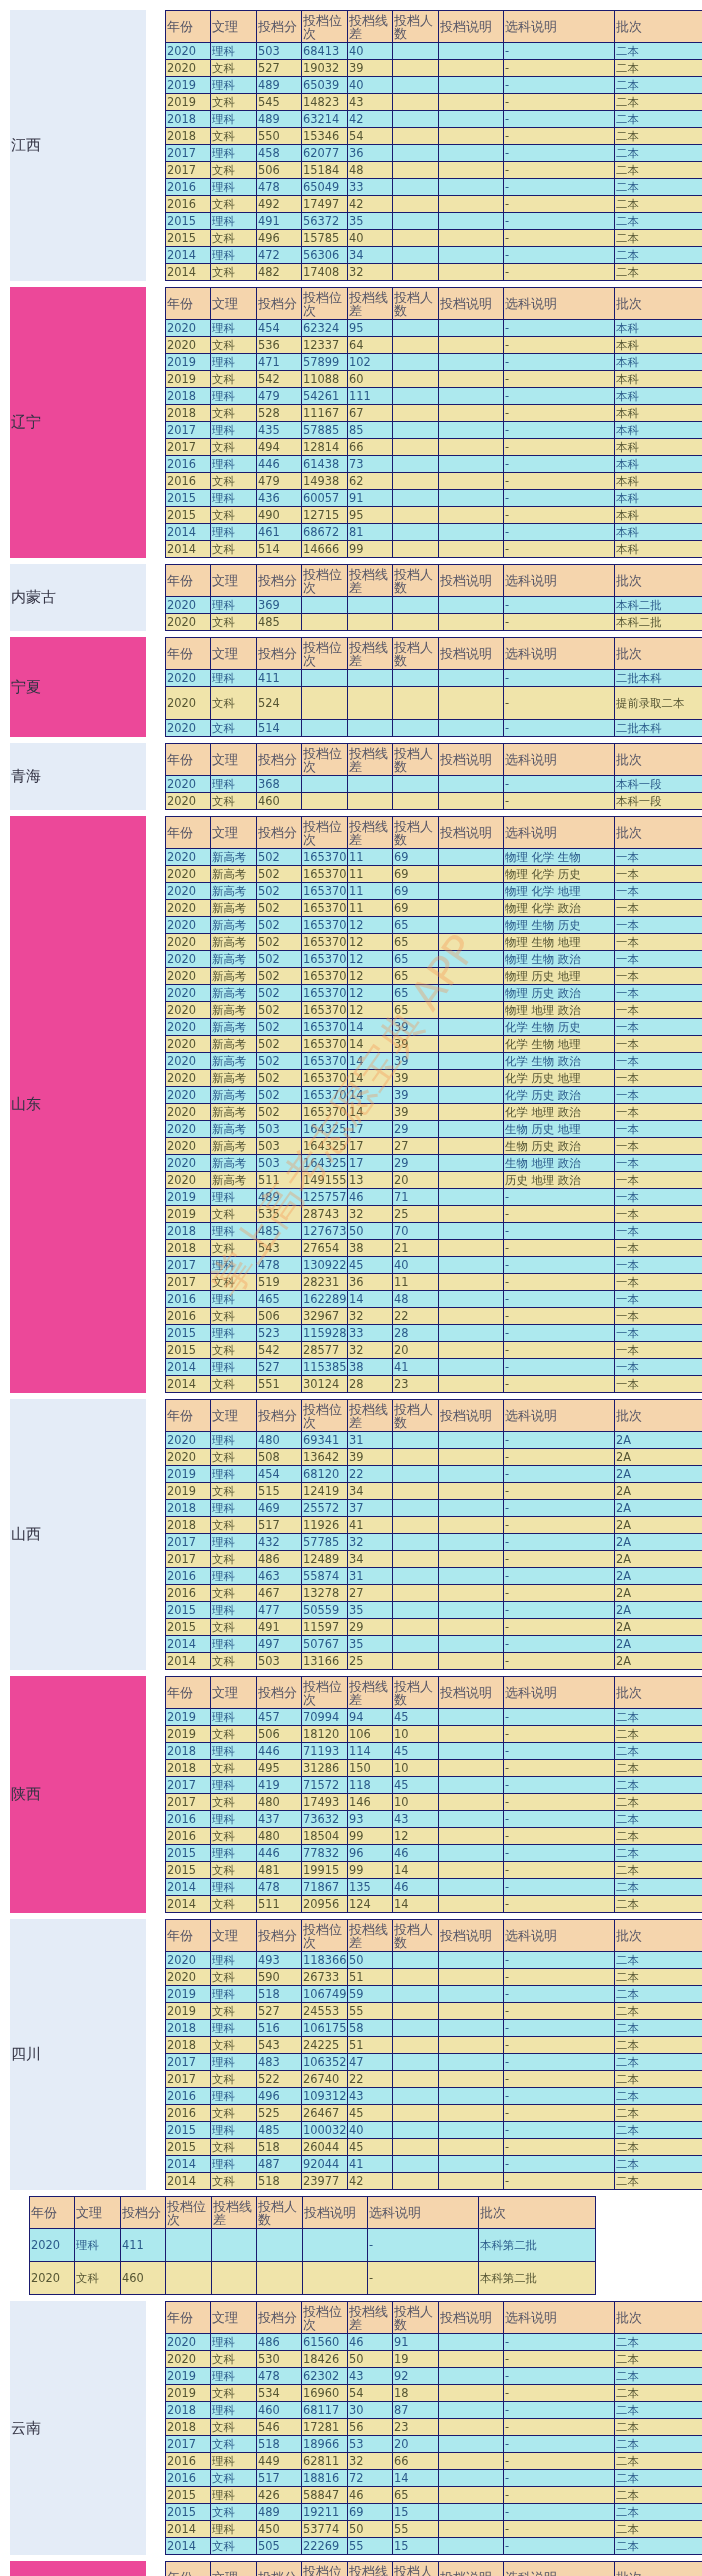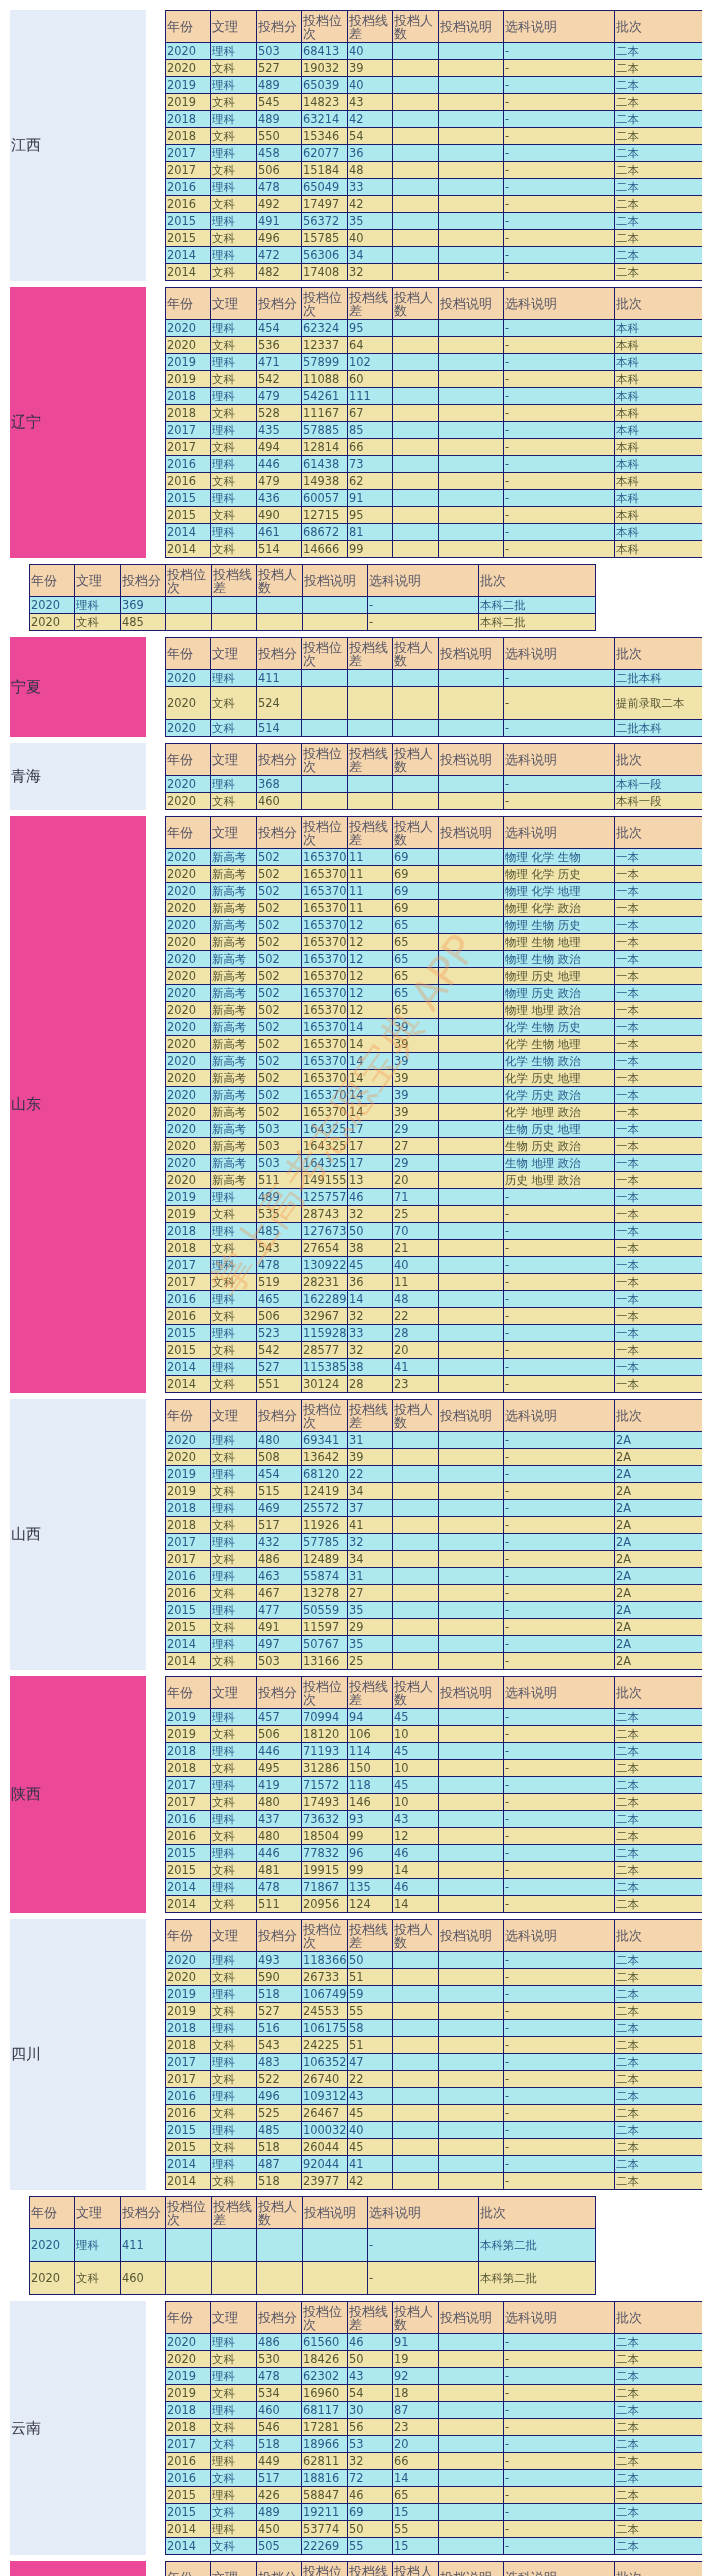--- a/index.html
+++ b/index.html
@@ -418,20 +418,21 @@
               <td class="c5"></td>
               <td class="c6"></td>
               <td class="c7">-</td>
               <td class="c8">本科</td>
             </tr>
           </tbody>
         </table>
       </div>
     </div>
     <div class="section blue">
+      <div class="prov">内蒙古</div>
       <div class="tbl-wrap">
         <table>
           <thead>
             <tr>
               <th class="c0">年份</th>
               <th class="c1">文理</th>
               <th class="c2">投档分</th>
               <th class="c3">投档位次</th>
               <th class="c4">投档线差</th>
               <th class="c5">投档人数</th>

